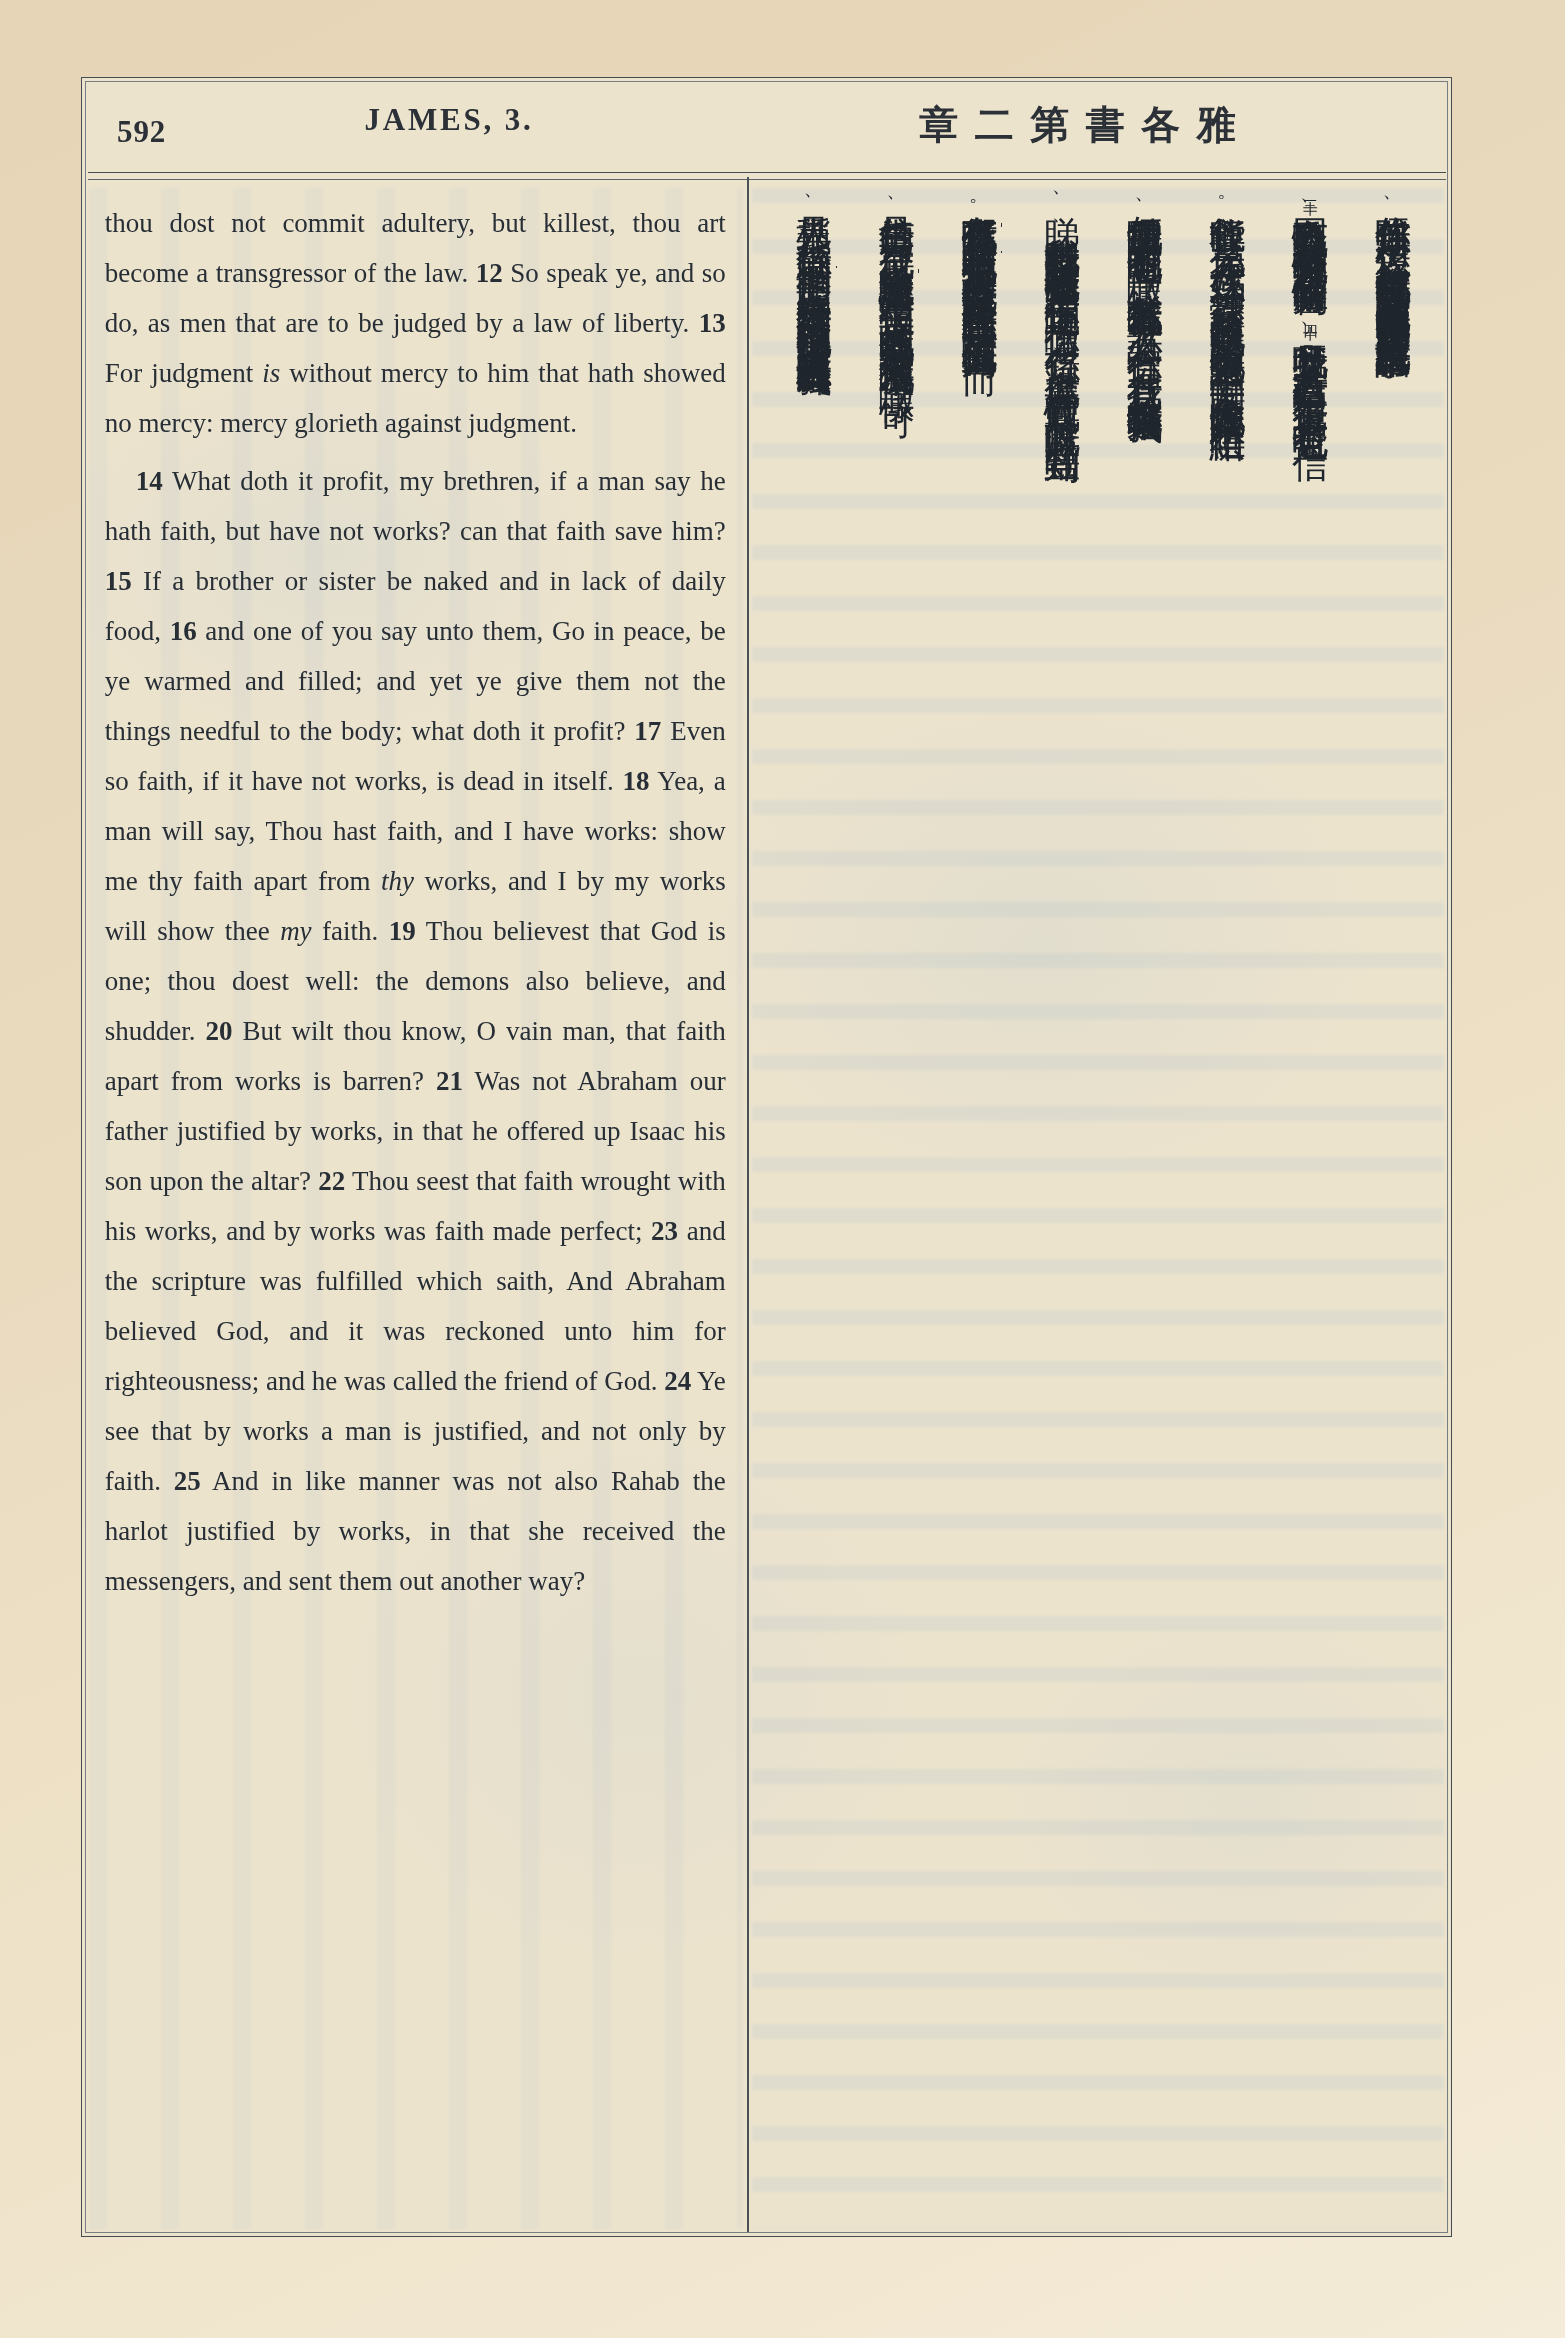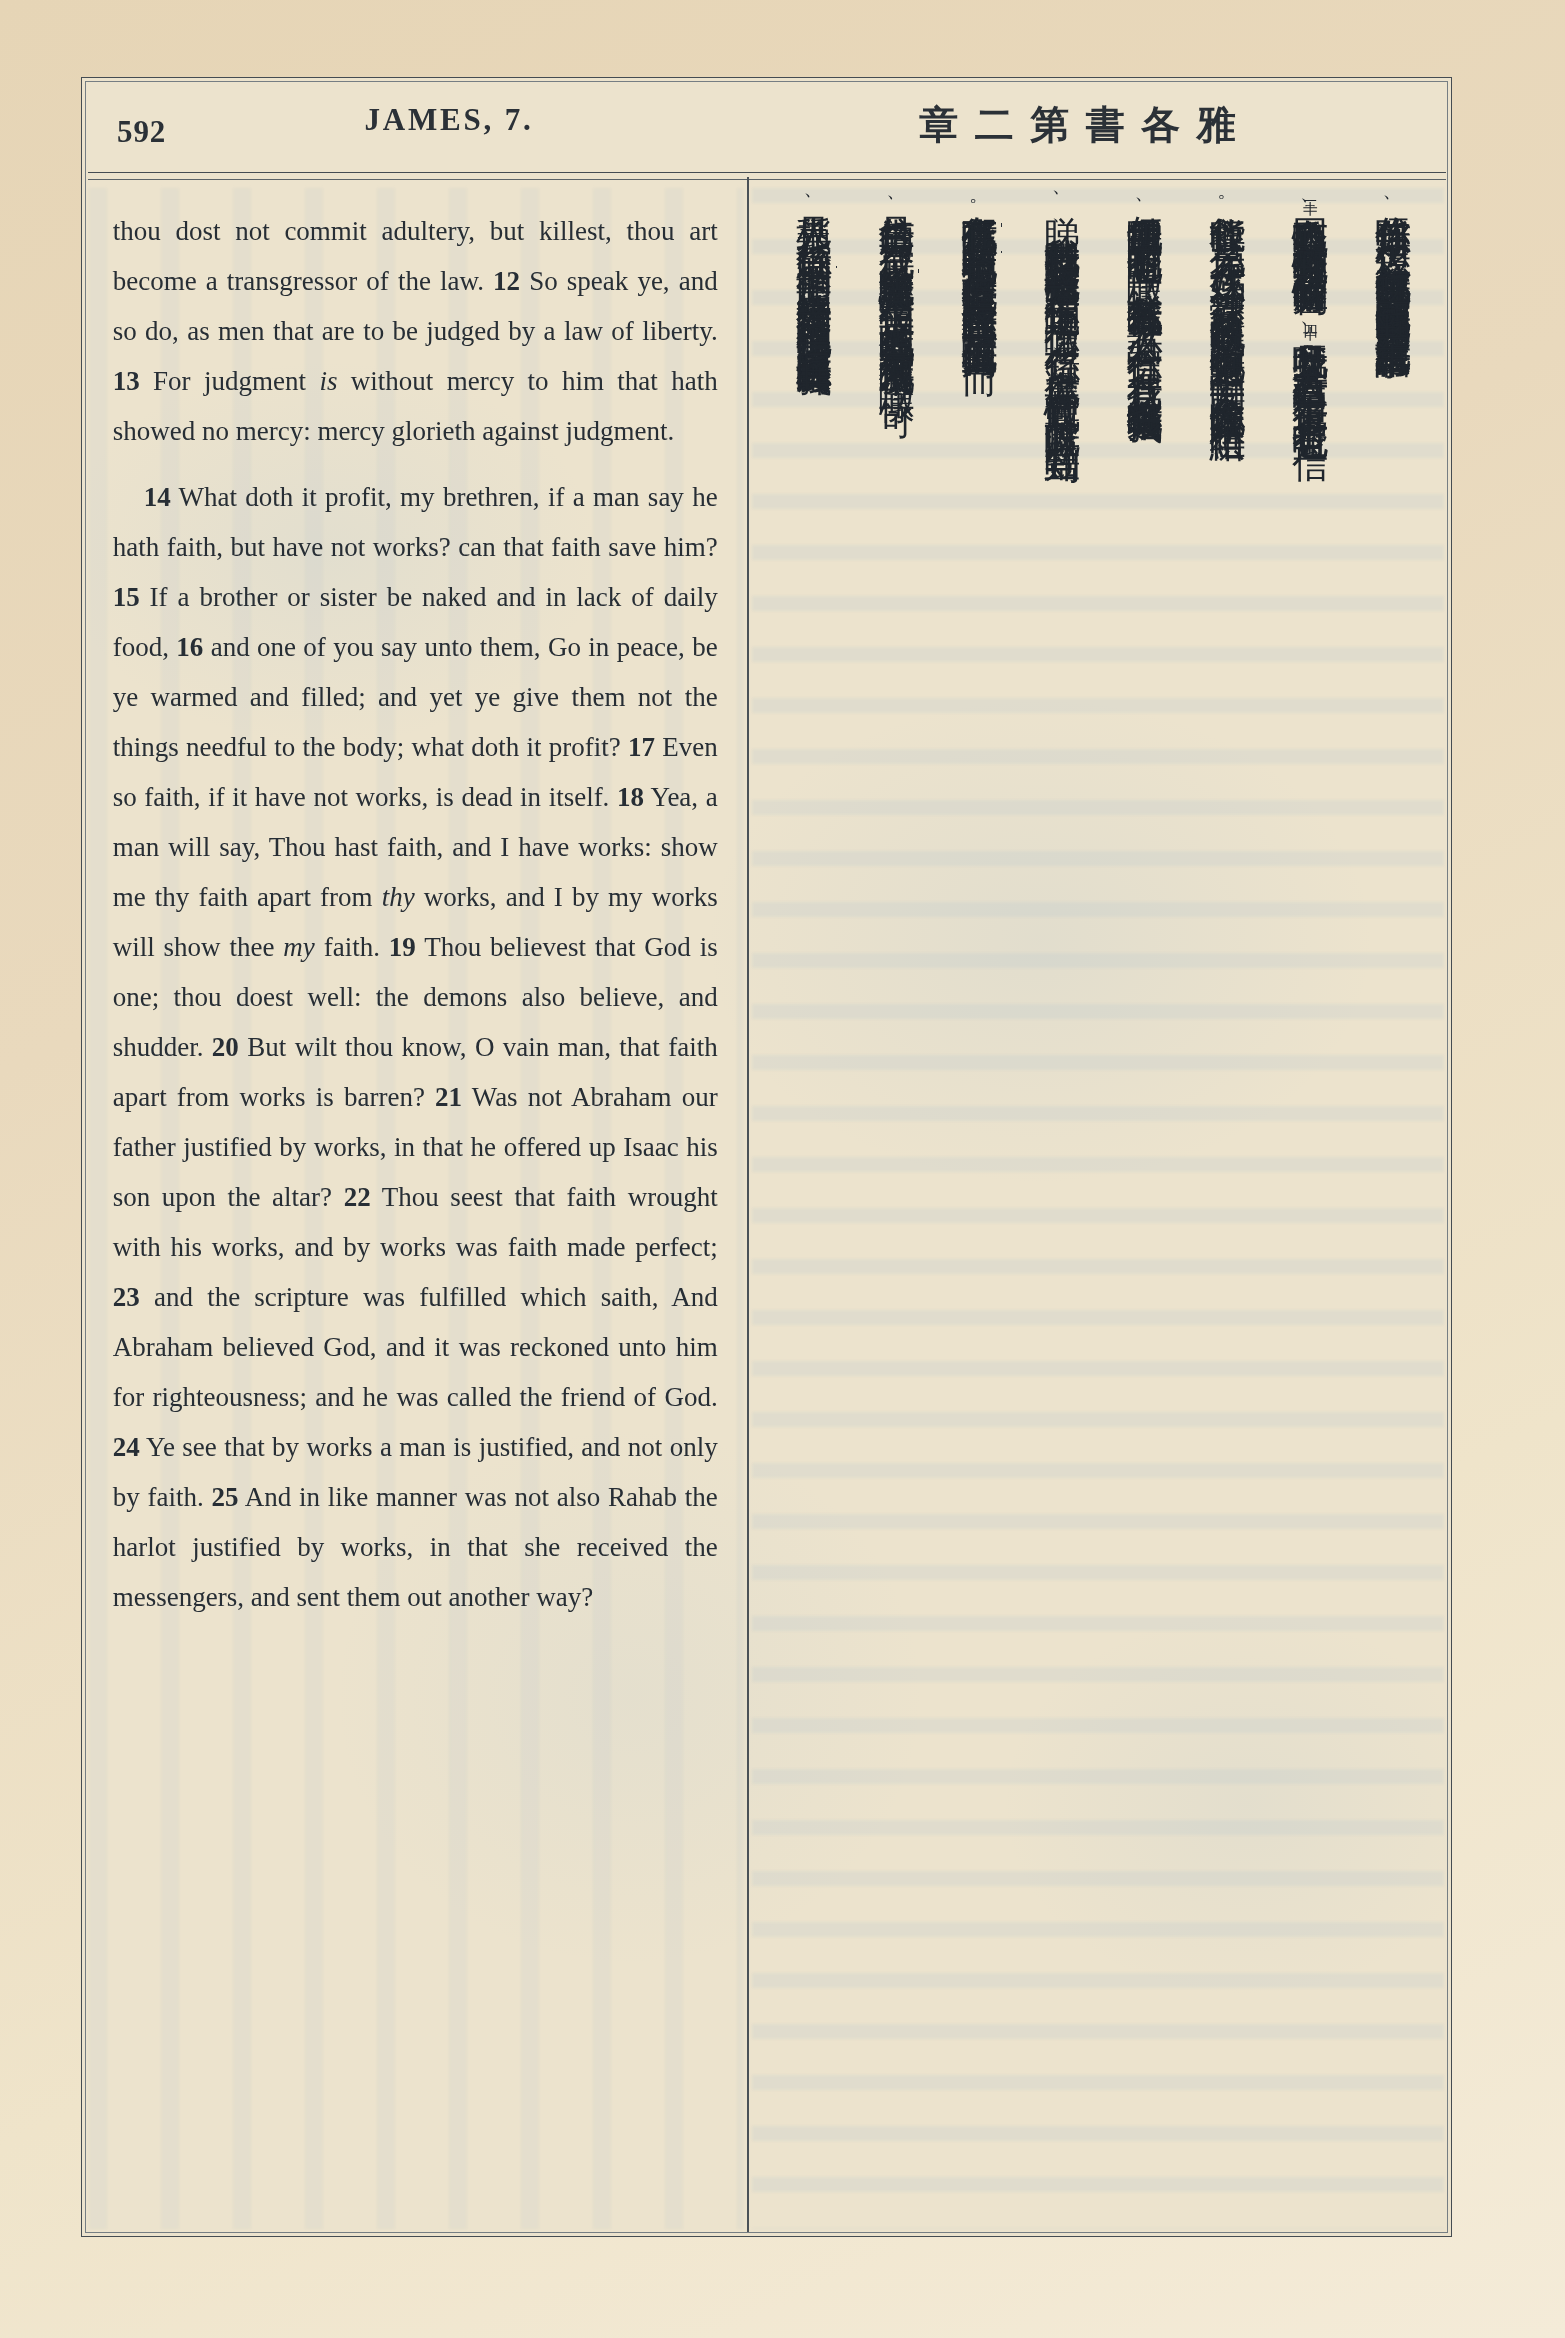--- a/index.html
+++ b/index.html
@@ -57,21 +57,21 @@
   .bleed-cn{
     position:absolute;left:7.3px;top:110px;width:654px;bottom:7.3px;
     background:repeating-linear-gradient(90deg, rgba(147,176,204,0.09) 0 18.4px, transparent 18.4px 72px);
     filter:blur(1.8px);pointer-events:none;
   }
   
   .english-column{
     position:absolute;left:14.7px;top:112px;width:637px;
     font-size:27px;line-height:50px;color:#272e35;text-align:justify;
   }
-  .english-column p{margin:16px;}
+  .english-column p{margin:8px;}
   .english-column p.indent{text-indent:31px;}
   .vnum{font-weight:bold;}
   .english-column i{font-style:italic;}
   
   .chinese-columns{
     position:absolute;top:110px;right:40px;height:2048px;
     writing-mode:vertical-rl;
     font-size:36px;line-height:1.02;letter-spacing:0.9px;color:#20262d;
   }
   .ccol{
@@ -86,21 +86,21 @@
   .pname{border-right:1.8px solid #2b3137;padding-right:1.8px;}
 </style>
 </head>
 <body>
 
 <div class="page">
   <div class="page-inner"></div>
 
   <div class="header">
     <div class="page-number">592</div>
-    <div class="running-head-english">JAMES, 7.</div>
+    <div class="running-head-english">JAMES, 3.</div>
     <div class="running-head-chinese">章二第書各雅</div>
   </div>
   <div class="header-rule"></div>
 
   <div class="bleed-en"></div>
   <div class="bleed-cn"></div>
 
   <div class="column-divider"></div>
 
   <div class="english-column" id="english-col">

